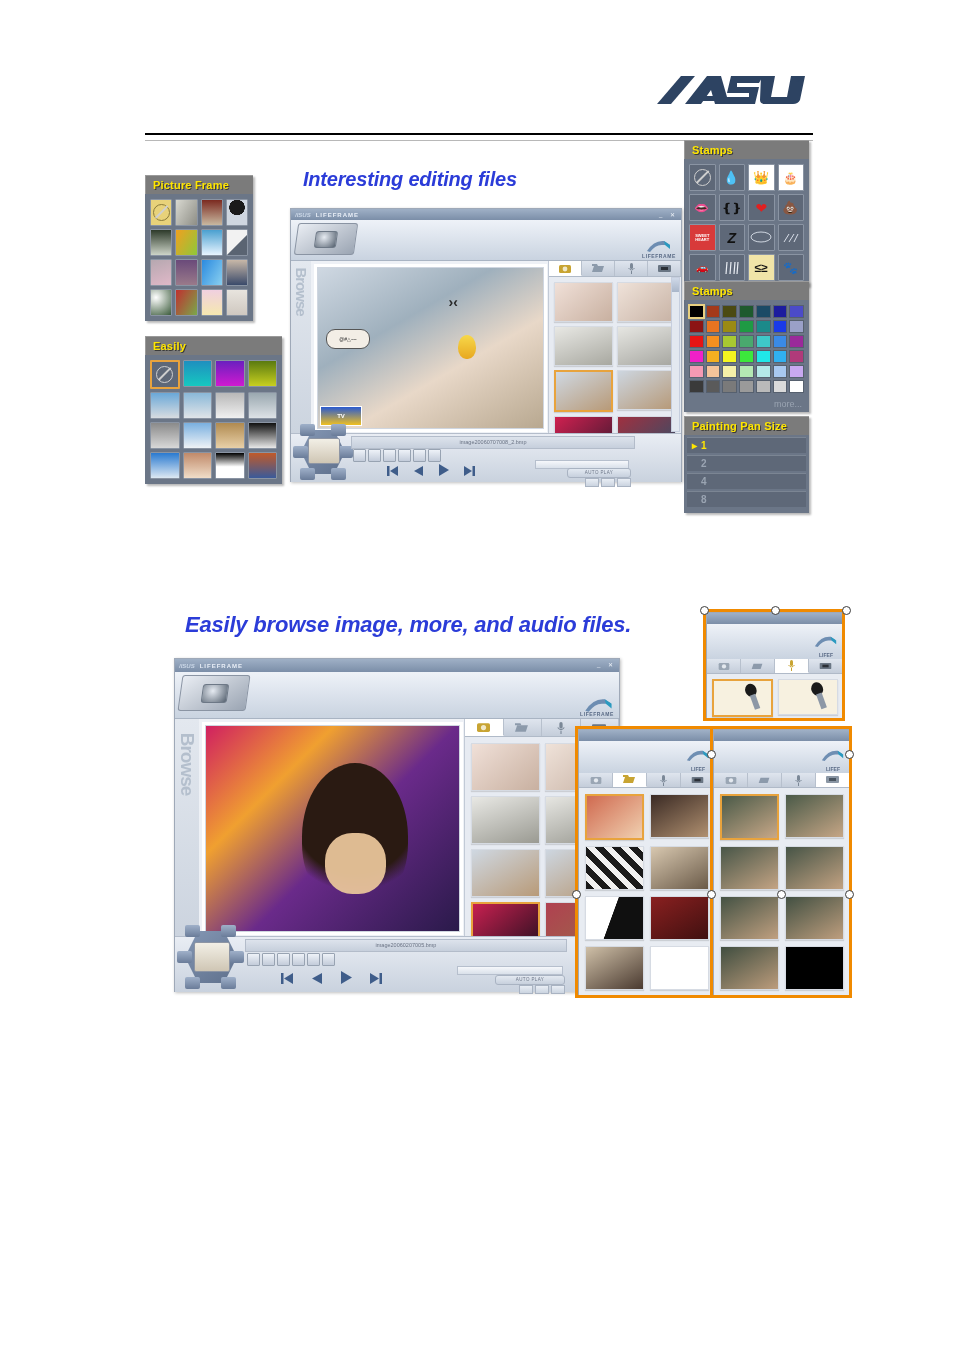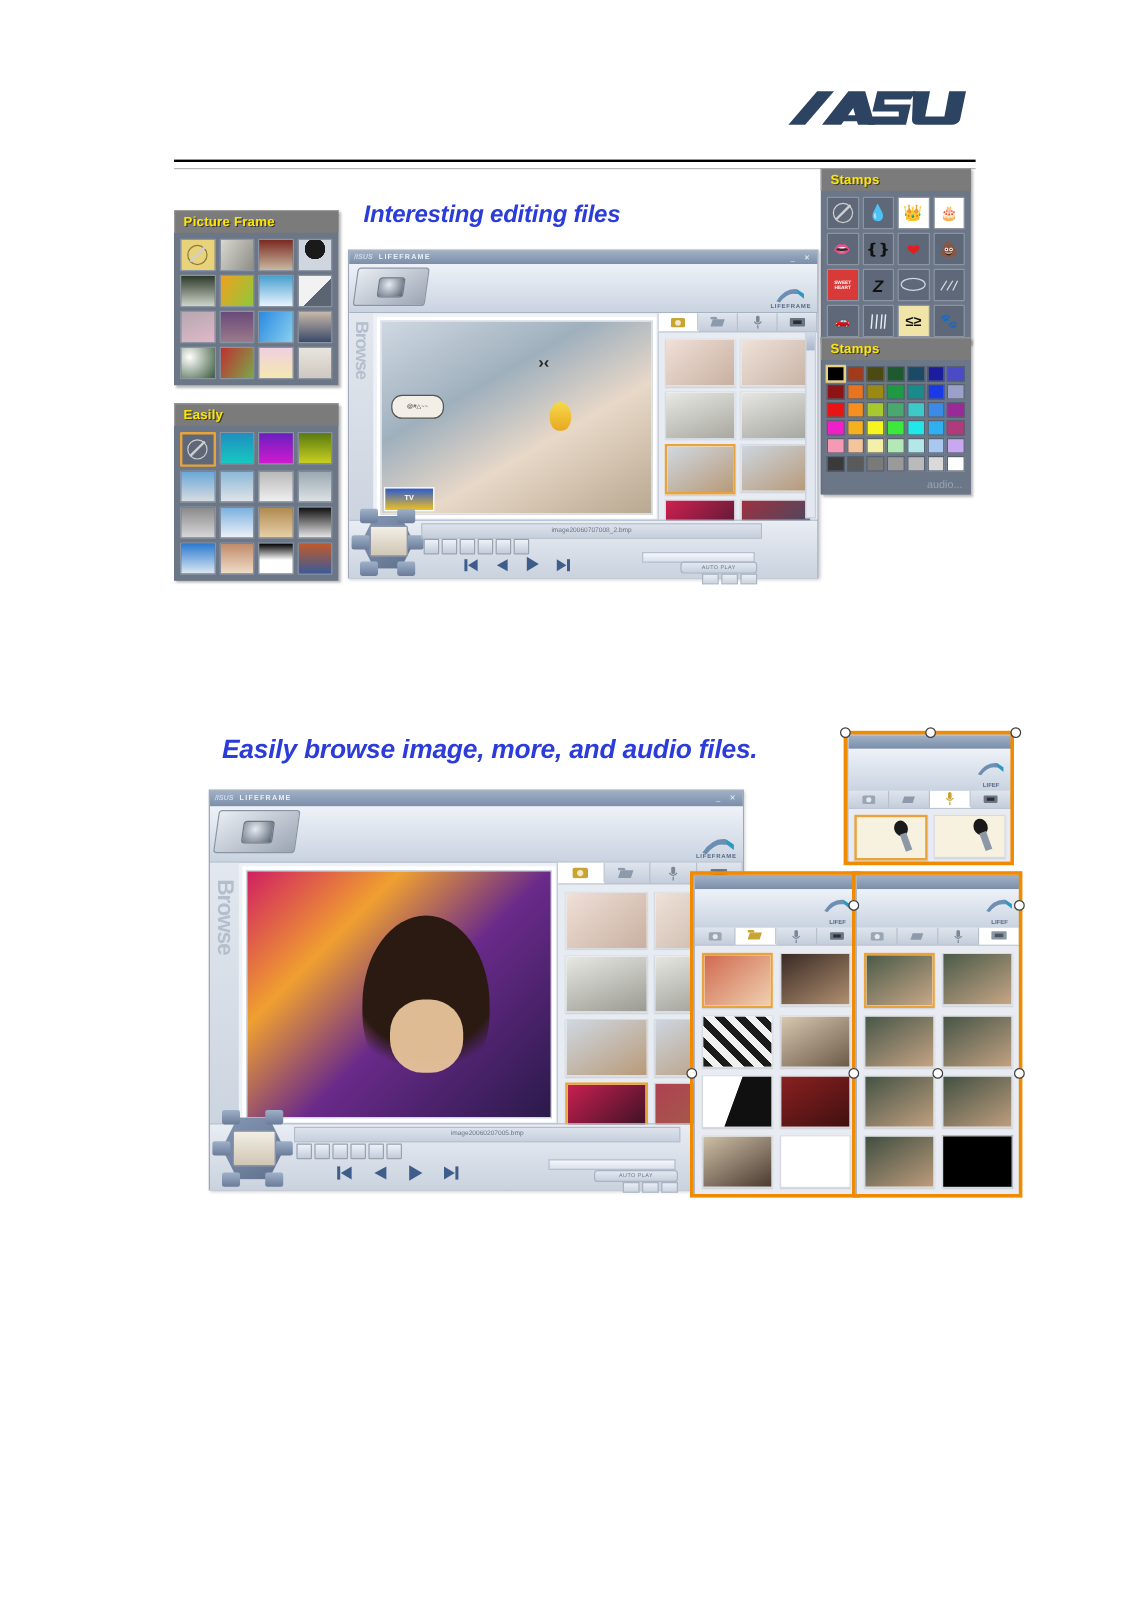--- a/index.html
+++ b/index.html
@@ -163,21 +163,21 @@
         <path d="M106 6 L120 6 L116 27 L132 27 L136 6 L150 6 L145 30 Q143 34 138 34 L110 34 Q105 34 105 30 Z"></path>
       </g>
       <text x="140" y="12" font-size="7" fill="#2d4362" font-family="Liberation Sans, sans-serif">®</text>
     </svg>
   </div>
   <div class="rule-thick"></div>
   <div class="rule-thin"></div>
 
   <div class="caption" id="cap1">Interesting editing files</div>
 
-  <div class="panel" style="left:145px;top:175px;width:137px;">
+  <div class="panel" style="left:145px;top:175px;width:108px;">
     <div class="panel-title">Picture Frame</div>
     <div class="grid4">
       <div class="cell">
         <div class="no" style="background:#e8d27a">
             <span class="nosym" style="border-color:#8a7b3a"></span>
           </div>
       </div>
       <div class="cell">
           <div class="ph" style="background:linear-gradient(120deg,#d8d8d0,#8e8e86)"></div>
         </div>
@@ -407,23 +407,30 @@
         <div class="swatch" style="background: rgb(168, 200, 240);"></div>
         <div class="swatch" style="background: rgb(200, 168, 240);"></div>
         <div class="swatch" style="background: rgb(58, 58, 58);"></div>
         <div class="swatch" style="background: rgb(90, 90, 90);"></div>
         <div class="swatch" style="background: rgb(122, 122, 122);"></div>
         <div class="swatch" style="background: rgb(154, 154, 154);"></div>
         <div class="swatch" style="background: rgb(186, 186, 186);"></div>
         <div class="swatch" style="background: rgb(218, 218, 218);"></div>
         <div class="swatch" style="background: rgb(255, 255, 255);"></div>
       </div>
-    <div class="more">audio...</div>
-  </div>
-
+    <div class="more">more...</div>
+  </div>
+
+  <div class="panel" style="left:684px;top:416px;width:125px;padding-bottom:4px;">
+    <div class="panel-title">Painting Pan Size</div>
+    <div class="size-row sel">1</div>
+    <div class="size-row">2</div>
+    <div class="size-row">4</div>
+    <div class="size-row">8</div>
+  </div>
 
   <div class="lfwin" style="left:290px;top:208px;width:390px;height:272px;">
     <div class="lf-title">
       <span class="asus">/ISUS</span>
       <span class="brand">LIFEFRAME</span>
       <span class="winbtns">_ ✕</span>
     </div>
     <div class="lf-head">
       <div class="cam-module">
         <div class="cam-lens"></div>

